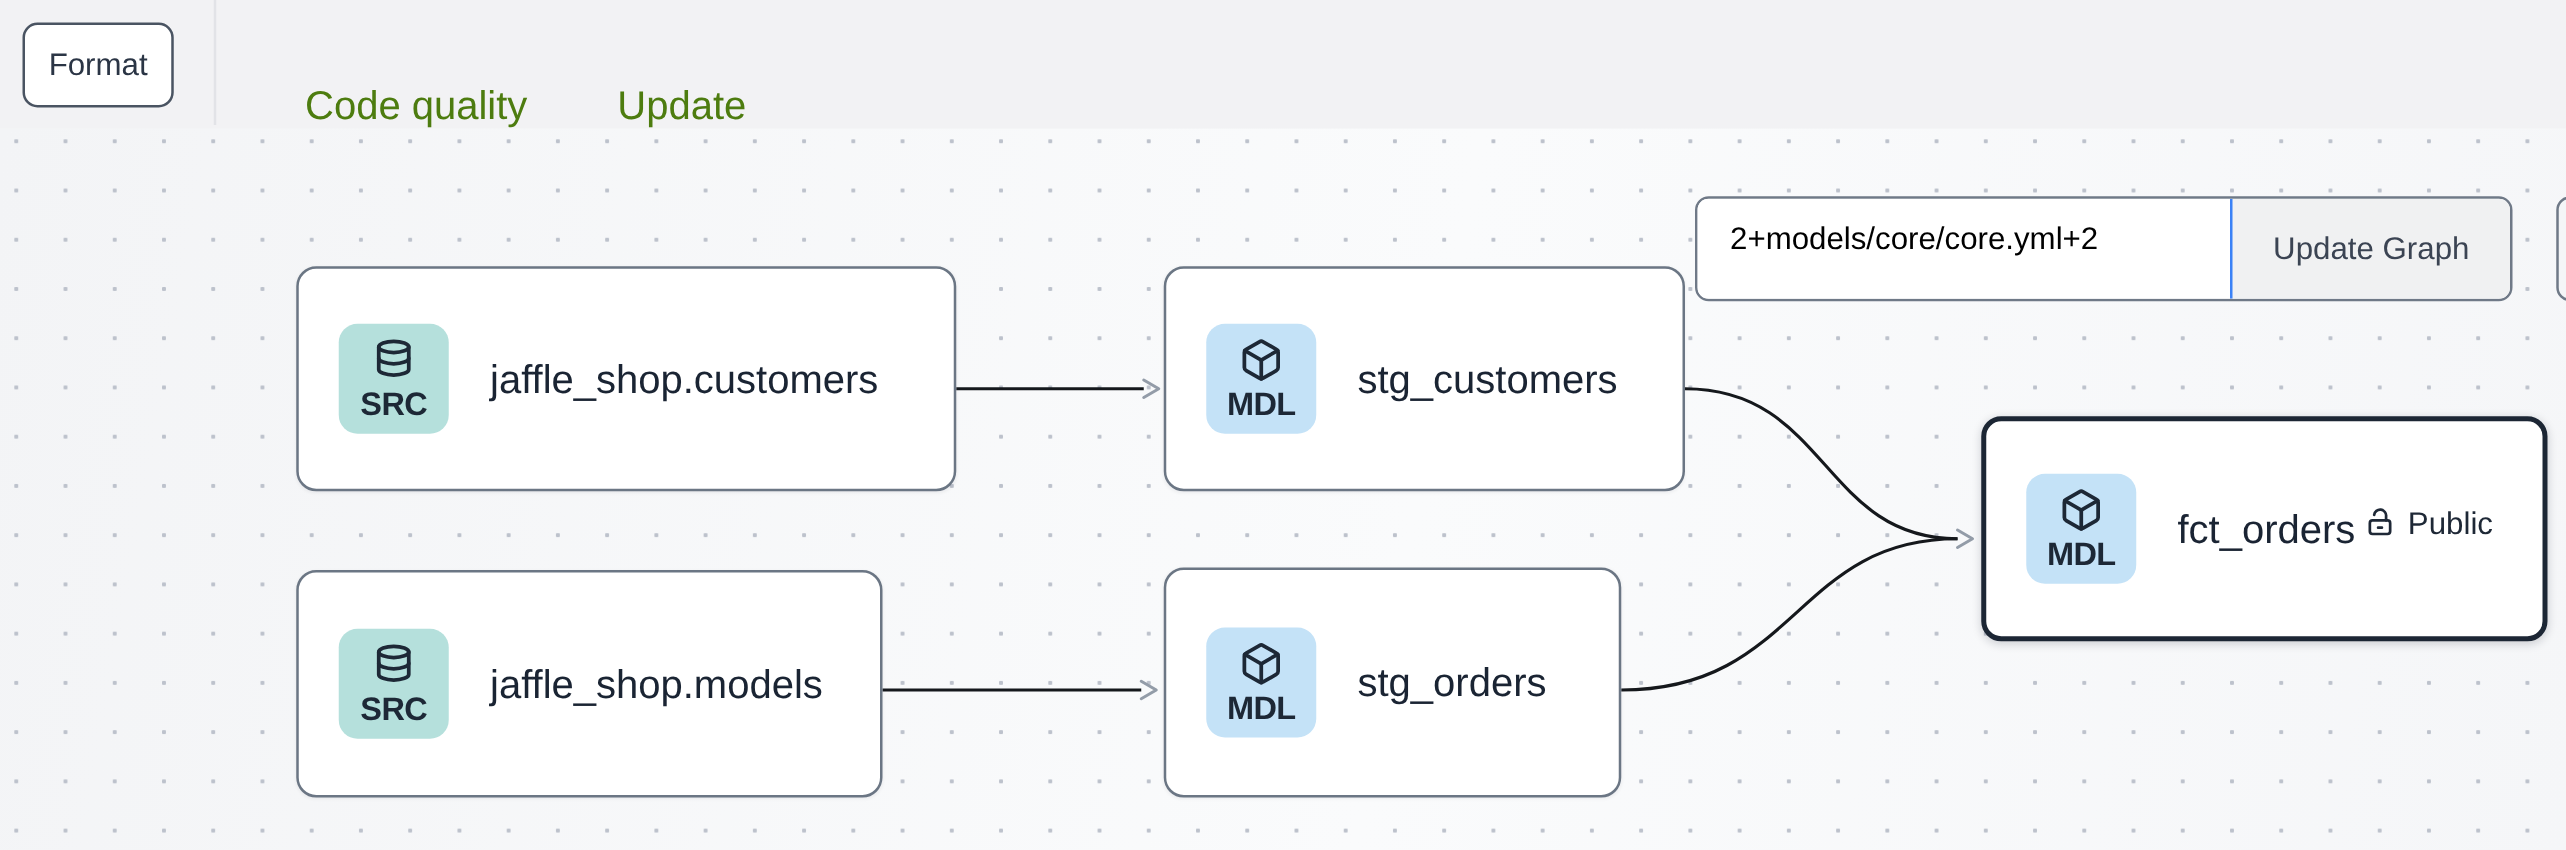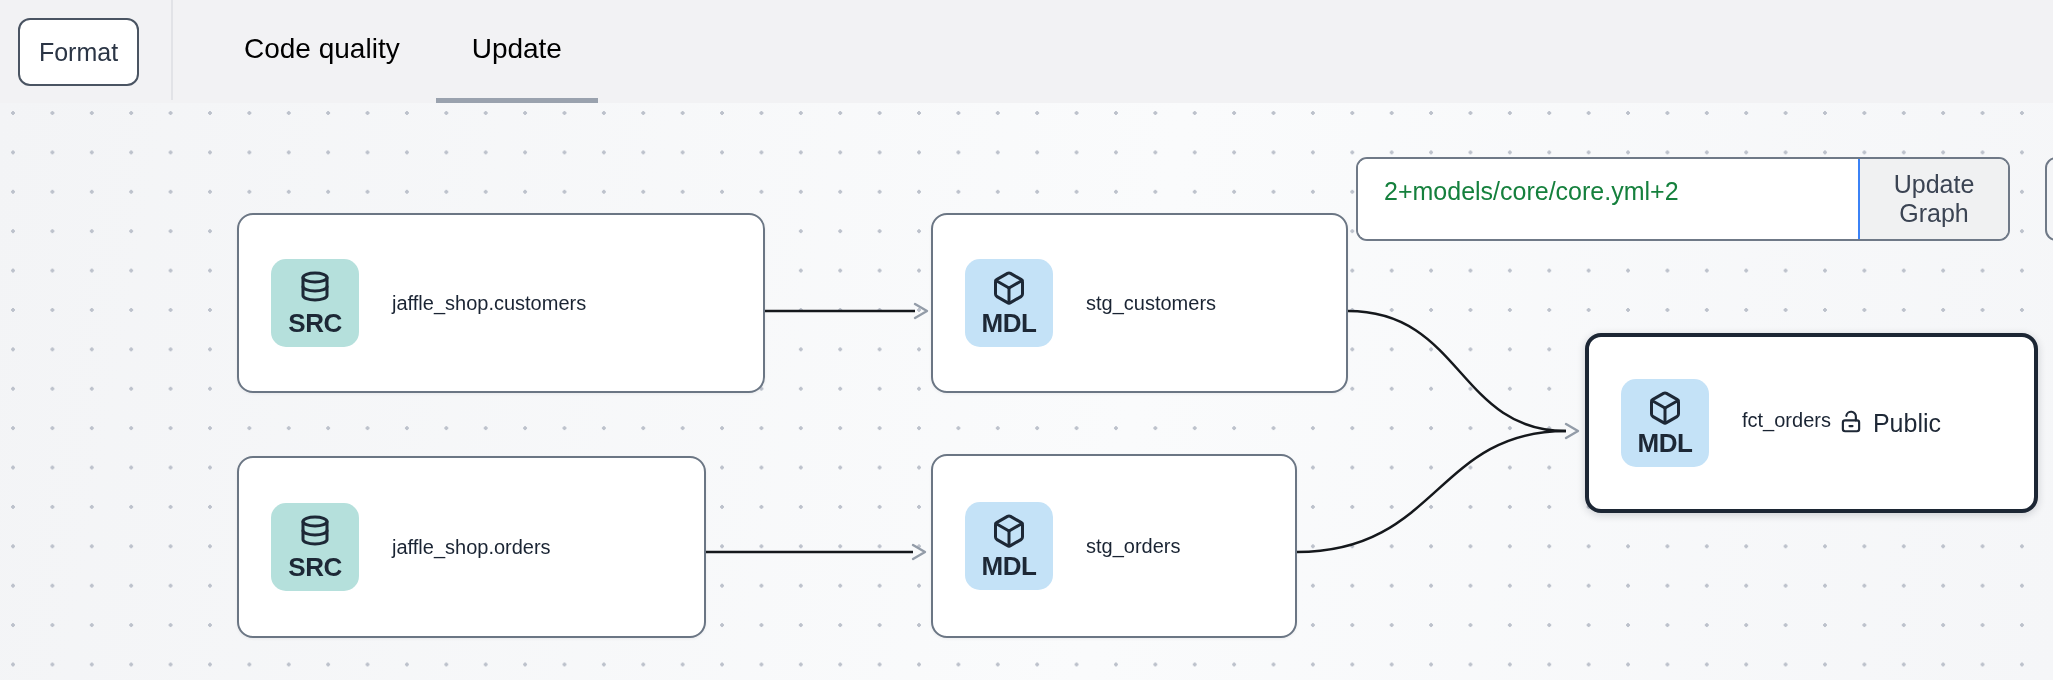--- a/index.html
+++ b/index.html
@@ -22,21 +22,21 @@
     padding:12px 10px;
   }
   .topbar-divider{
     position:absolute;left:171px;top:0;width:2px;height:100px;background:#e2e3e7;
   }
   .tabs{
     position:absolute;left:208px;top:0;height:103px;display:flex;
   }
   .tab{
     height:103px;display:flex;align-items:center;padding:0 36px;
-    font-size:28px;color:#000000;cursor:pointer;border-bottom:5px solid transparent;
+    font-size:32px;color:#4d7c0f;cursor:pointer;border-bottom:5px solid transparent;margin-top:35px;
   }
   .tab.active{border-bottom:5px solid #9aa2ae;}
   
   .canvas{
     position:absolute;left:0;top:103px;width:2053px;height:577px;
     background:
       radial-gradient(circle, #bdc2cc 1.6px, rgba(0,0,0,0) 1.9px),
       linear-gradient(100deg,#f3f4f6 0%,#fafbfc 55%,#f5f6f8 100%);
     background-size:39.4px 39.4px, 100% 100%;
     background-position:-6.7px -9.7px, 0 0;
@@ -53,34 +53,34 @@
     width:88px;height:88px;border-radius:15px;flex:0 0 auto;
     display:flex;flex-direction:column;align-items:center;justify-content:center;
   }
   .badge.src{background:#b5e0dc;}
   .badge.mdl{background:#c4e2f7;}
   .badge svg{width:36px;height:36px;display:block;}
   .badge .badge-label{
     font-size:26px;font-weight:600;color:#1d2836;line-height:1;margin-top:4px;
     letter-spacing:-0.5px;
   }
-  .node-title{font-size:20px;color:#1a2433;white-space:nowrap;}
+  .node-title{font-size:32px;color:#1a2433;white-space:nowrap;}
   .node-lines{display:flex;flex-direction:row;gap:7px;}
   .access-row{display:flex;align-items:flex-start;gap:9px;}
   .access-row svg{width:26px;height:26px;display:block;}
   .access-label{font-size:25px;color:#1e2836;}
   
   .selector-group{
     position:absolute;left:1356px;top:157px;width:654px;height:84px;
     display:flex;border:2px solid #6f7987;border-radius:11px;overflow:hidden;
     background:#ffffff;
   }
   .selector-input{
-    width:500px;height:100%;border:none;outline:none;background:#ffffff;
-    font:25px "Liberation Sans","DejaVu Sans",sans-serif;color:#15803d;
+    width:426px;height:100%;border:none;outline:none;background:#ffffff;
+    font:25px "Liberation Sans","DejaVu Sans",sans-serif;color:#000000;
     padding:0 20px 16px 26px;
   }
   .update-btn{
     flex:1;border:none;border-left:2px solid #3b82f6;background:#f0f1f2;
     font:25px "Liberation Sans","DejaVu Sans",sans-serif;color:#3b4453;
     cursor:pointer;display:flex;align-items:center;justify-content:center;
   }
   .partial-control{
     position:absolute;left:2045px;top:157px;width:46px;height:84px;
     border:2px solid #6f7987;border-radius:11px;background:#f4f5f7;
@@ -142,21 +142,21 @@
 
   <div class="node" style="left:237px;top:456px;width:469px;height:182px;">
     <div class="badge src">
       <svg viewBox="0 0 24 24" fill="none" stroke="#1d2836" stroke-width="2" stroke-linecap="round" stroke-linejoin="round">
         <ellipse cx="12" cy="5" rx="8" ry="3"></ellipse>
         <path d="M4 5v6c0 1.66 3.58 3 8 3s8-1.34 8-3V5"></path>
         <path d="M4 11v6c0 1.66 3.58 3 8 3s8-1.34 8-3v-6"></path>
       </svg>
       <span class="badge-label">SRC</span>
     </div>
-    <span class="node-title">jaffle_shop.orders</span>
+    <span class="node-title">jaffle_shop.models</span>
   </div>
 
   <div class="node" style="left:931px;top:454px;width:366px;height:184px;">
     <div class="badge mdl">
       <svg viewBox="0 0 24 24" fill="none" stroke="#1d2836" stroke-width="2" stroke-linecap="round" stroke-linejoin="round">
         <path d="M21 16V8a2 2 0 0 0-1-1.73l-7-4a2 2 0 0 0-2 0l-7 4A2 2 0 0 0 3 8v8a2 2 0 0 0 1 1.73l7 4a2 2 0 0 0 2 0l7-4A2 2 0 0 0 21 16z"></path>
         <polyline points="3.27 6.96 12 12.01 20.73 6.96"></polyline>
         <line x1="12" y1="22.08" x2="12" y2="12"></line>
       </svg>
       <span class="badge-label">MDL</span>

